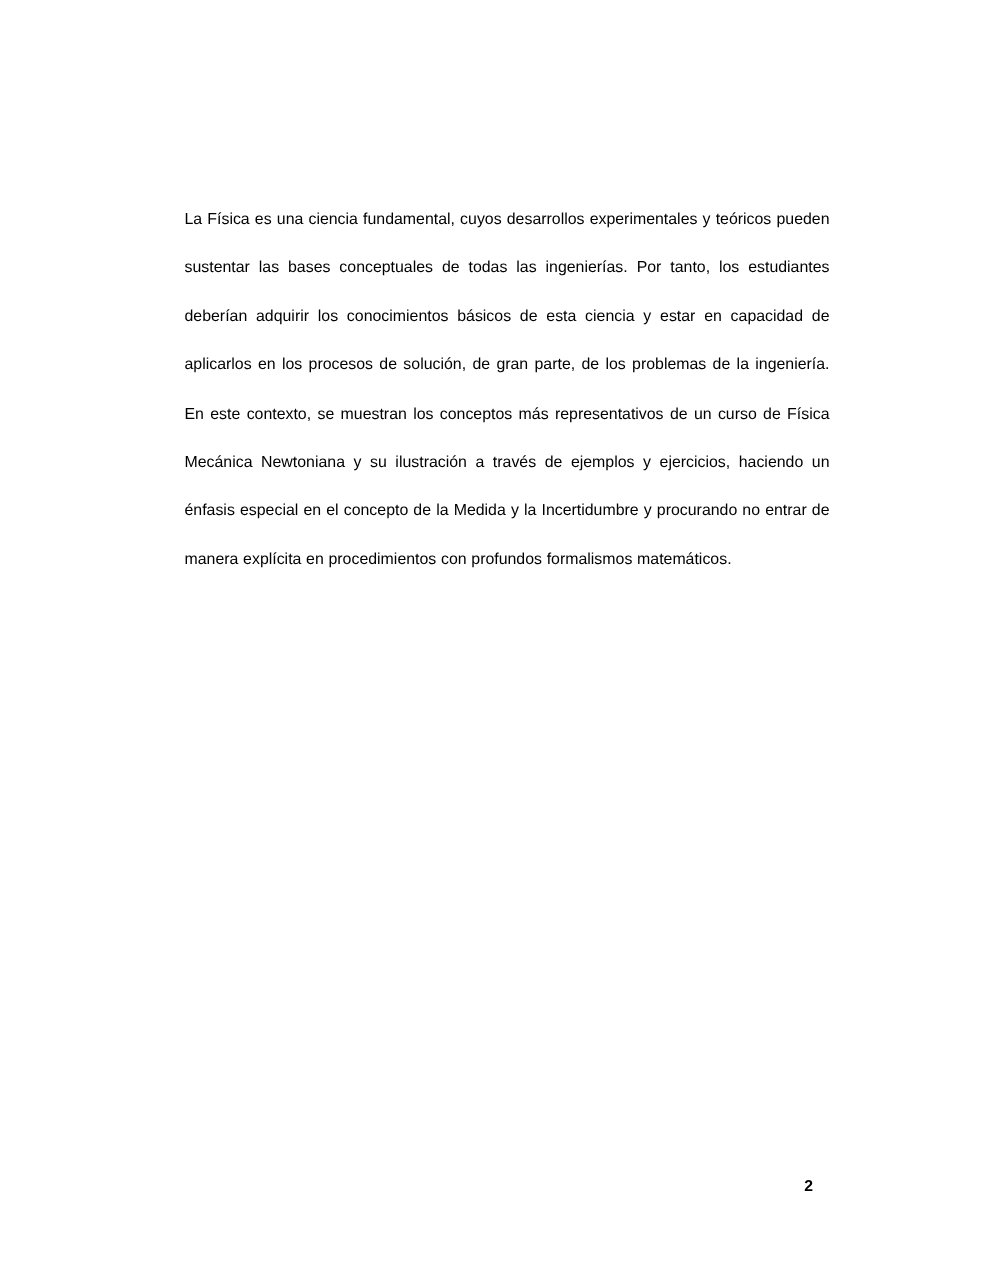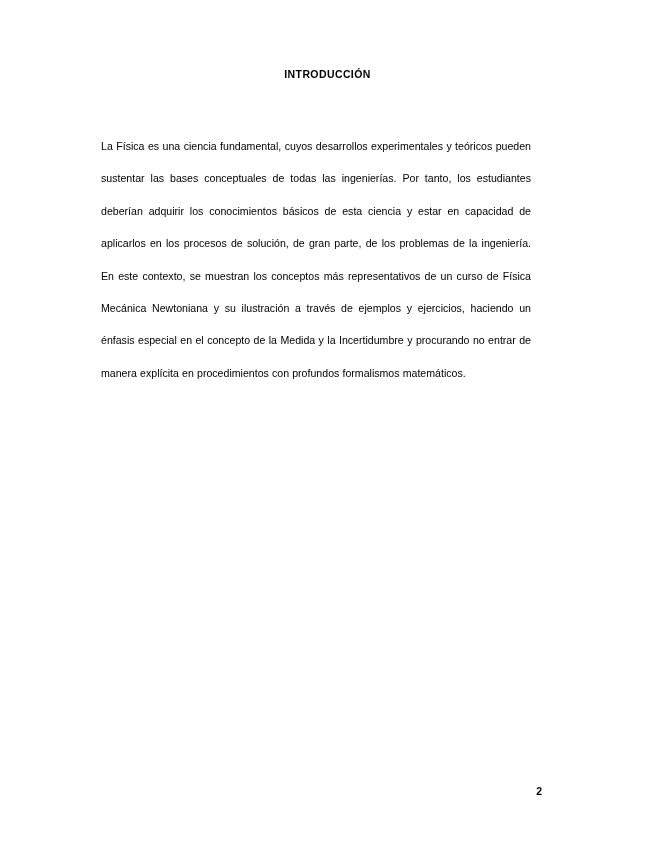--- a/index.html
+++ b/index.html
@@ -29,21 +29,21 @@
     top: 68px;
     width: 429px;
     text-align: center;
     font-size: 10.5px;
     font-weight: bold;
     letter-spacing: 0.4px;
     color: #000000;
   }
   .body-block {
     position: absolute;
-    left: 101px;
+    left: 123px;
     top: 130px;
     width: 430px;
   }
   .body-par {
     margin: 0;
     font-size: 10.6px;
     line-height: 32.4px;
     text-align: justify;
     text-justify: inter-word;
     color: #000000;
@@ -58,21 +58,20 @@
     font-size: 10.5px;
     font-weight: bold;
     color: #000000;
   }
 </style>
 </head>
 <body>
 
 <div class="page">
 
-  <div class="doc-title">INTRODUCCIÓN</div>
 
   <div class="body-block">
     <p class="body-par">La Física es una ciencia fundamental, cuyos desarrollos experimentales y teóricos pueden sustentar las bases conceptuales de todas las ingenierías. Por tanto, los estudiantes deberían adquirir los conocimientos básicos de esta ciencia y estar en capacidad de aplicarlos en los procesos de solución, de gran parte, de los problemas de la ingeniería. En este contexto, se muestran los conceptos más representativos de un curso de Física Mecánica Newtoniana y su ilustración a través de ejemplos y ejercicios, haciendo un énfasis especial en el concepto de la Medida y la Incertidumbre y procurando no entrar de manera explícita en procedimientos con profundos formalismos matemáticos.</p>
   </div>
 
   <div class="page-number">2</div>
 
 </div>
 
 </body></html>

